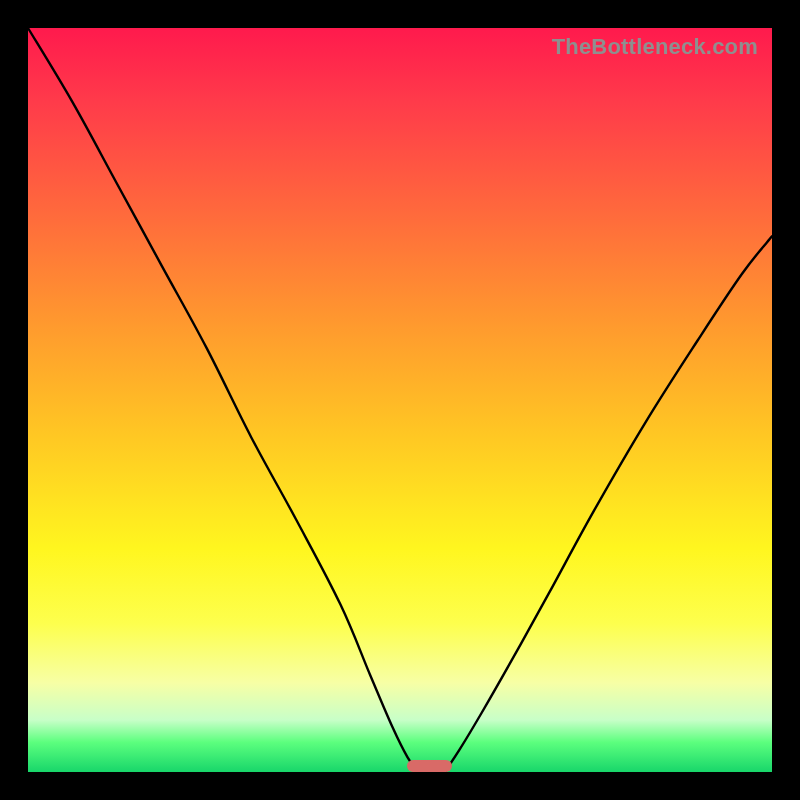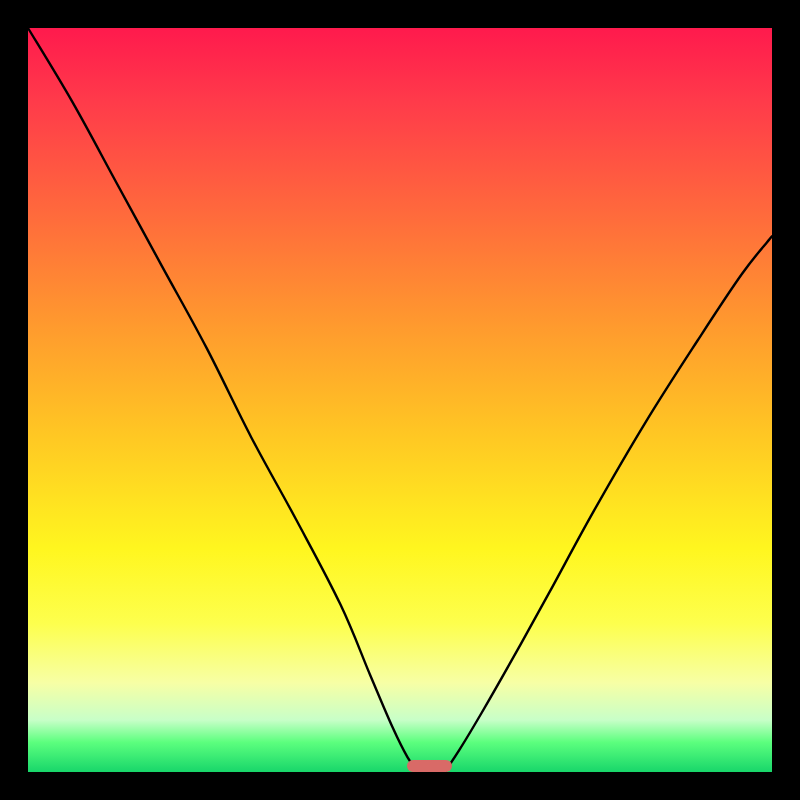--- a/index.html
+++ b/index.html
@@ -51,19 +51,20 @@
     position: absolute;
     background: #d96a67;
     border-radius: 6px;
   }
 </style>
 </head>
 <body>
 
 <div class="frame">
   <div class="plot-area">
+    <div class="watermark">TheBottleneck.com</div>
     <svg class="curve">
       <path id="curve-left" fill="none" stroke="#000" stroke-width="2.4" stroke-linecap="round" stroke-linejoin="round" d="M 0 0 C 8.0352 13.391999999999996, 28.5696 46.27679999999998, 44.64 74.39999999999998 C 60.7104 102.52319999999997, 73.20960000000001 126.7776, 89.28 156.24 C 105.3504 185.7024, 117.84959999999998 208.61759999999998, 133.92 238.07999999999998 C 149.9904 267.5424, 162.4896 289.1184, 178.56 319.92 C 194.6304 350.7216, 207.12959999999998 378.3984, 223.2 409.2 C 239.2704 440.0016, 251.76959999999997 460.90799999999996, 267.84 491.03999999999996 C 283.9104 521.172, 299.08799999999997 548.4768, 312.47999999999996 576.6 C 325.87199999999996 604.7232, 332.86560000000003 625.1831999999999, 342.24 647.28 C 351.6144 669.3768, 357.86400000000003 684.6288, 364.56 699.36 C 371.256 714.0912000000001, 374.7528 721.0848, 379.44 729.12 C 384.1272 737.1552, 388.5912 741.3216, 390.6 744"></path>
       <path id="curve-right" fill="none" stroke="#000" stroke-width="2.4" stroke-linecap="round" stroke-linejoin="round" d="M 416.64000000000004 744 C 419.31840000000005 739.9824, 424.824 732.3936, 431.52 721.68 C 438.21599999999995 710.9663999999999, 444.4656 700.5504, 453.84 684.48 C 463.21439999999996 668.4096000000001, 471.54720000000003 653.8272, 483.6 632.4 C 495.6528 610.9728, 506.06879999999995 592.224, 520.8 565.44 C 535.5312 538.6560000000001, 548.0304000000001 514.4016, 565.44 483.6 C 582.8496 452.7984, 598.7712 425.1216, 617.52 394.32 C 636.2687999999999 363.5184, 652.1904000000001 339.264, 669.6 312.48 C 687.0096 285.696, 700.848 264.2688, 714.24 245.51999999999998 C 727.6320000000001 226.7712, 738.6432 215.01600000000005, 744 208.32000000000005"></path>
     </svg>
     <div id="marker" class="marker" style="left: 379.44px; top: 732.096px; width: 44.64px; height: 11.904px; background: rgb(217, 106, 103);"></div>
   </div>
 </div>
 
 </body></html>

